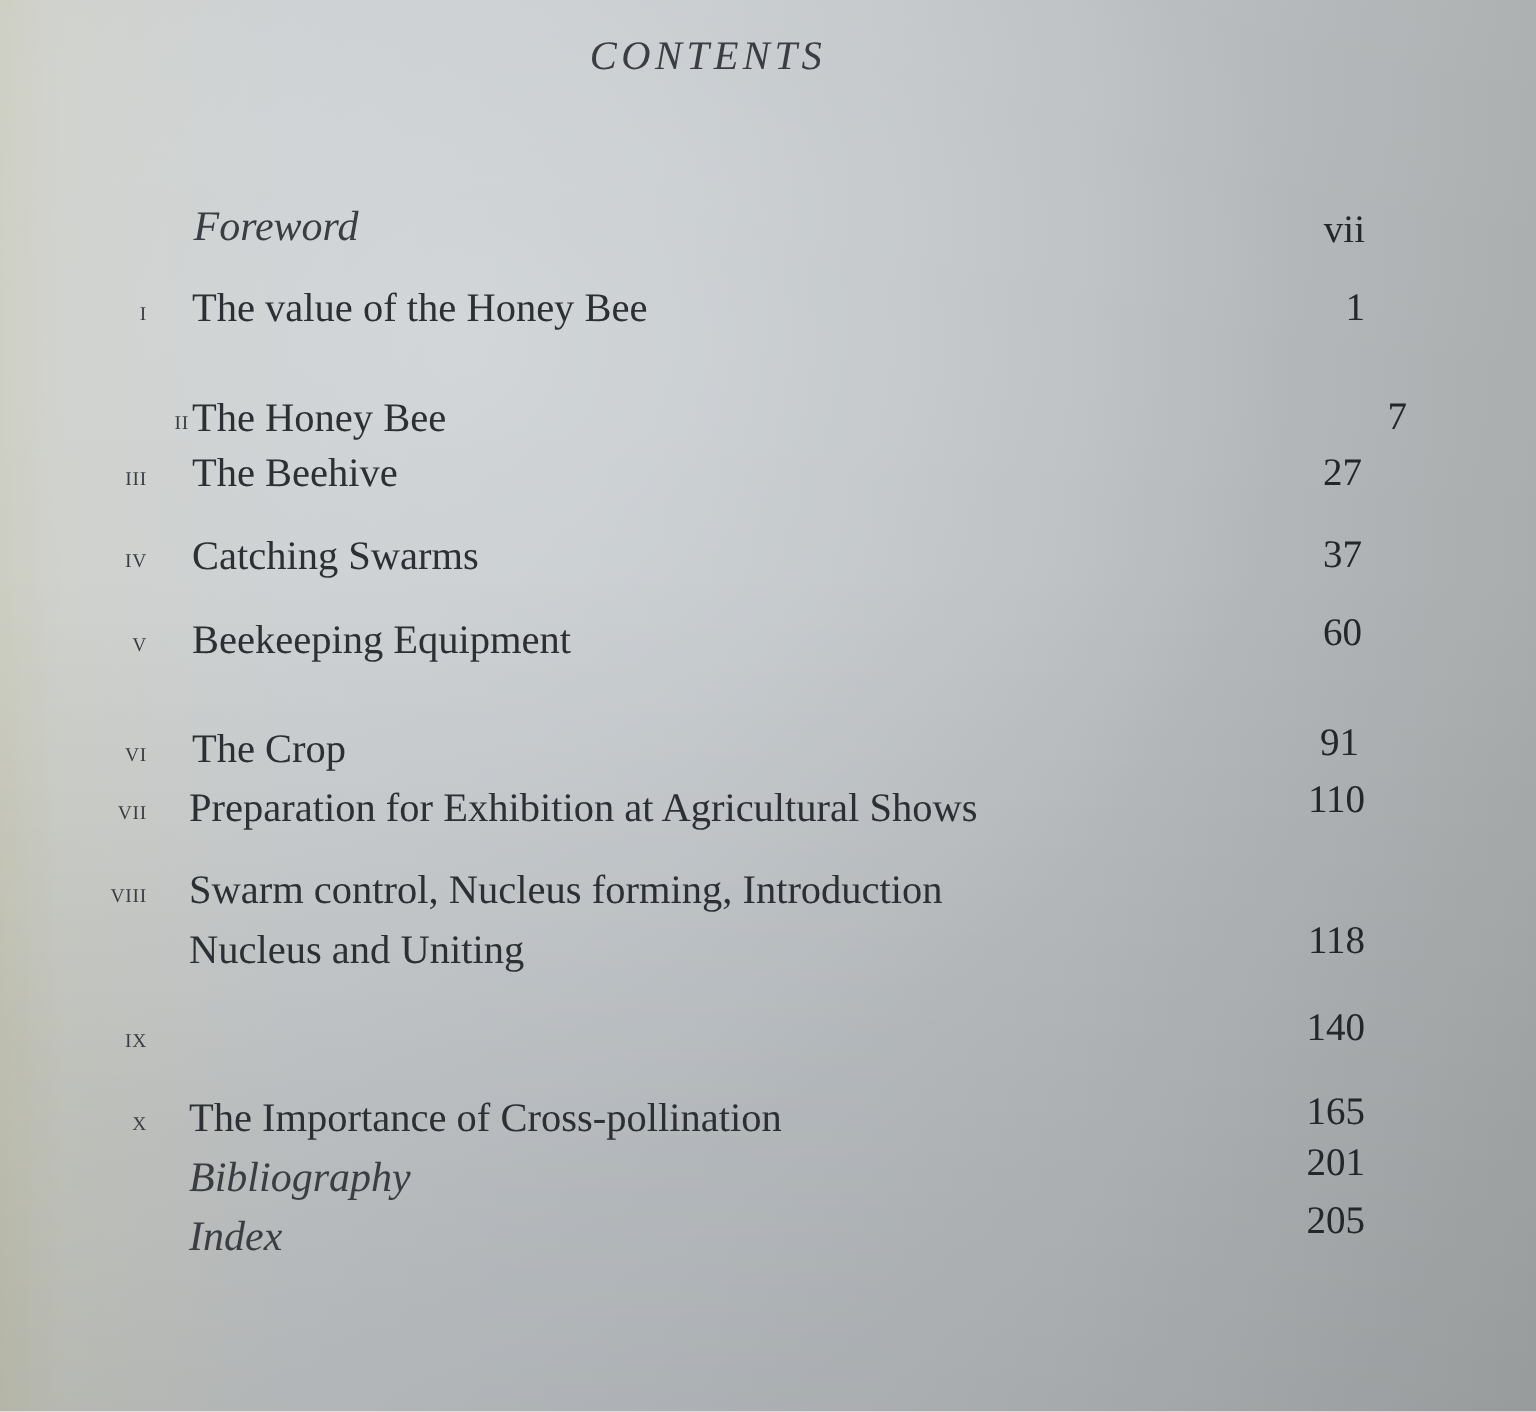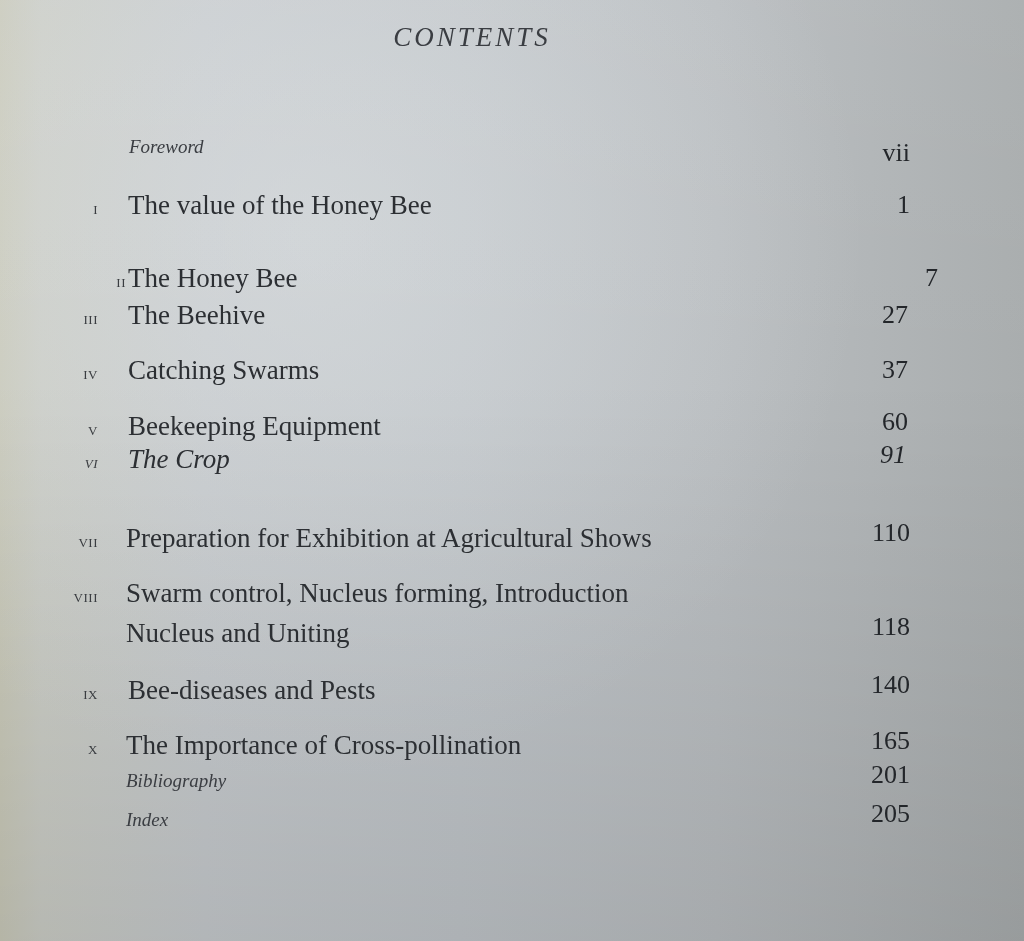--- a/index.html
+++ b/index.html
@@ -51,21 +51,21 @@
     }
     .title {
       position: absolute;
       left: 128px;
       font-size: 27px;
       white-space: nowrap;
       color: #2c2f33;
     }
     .title.italic {
       font-style: italic;
-      font-size: 19px;
+      font-size: 28px;
       color: #3a3d42;
     }
     .title2 {
       position: absolute;
       left: 126px;
       font-size: 27px;
       white-space: nowrap;
       color: #2c2f33;
     }
     .page {
@@ -113,42 +113,41 @@
     <span class="title">Catching Swarms</span>
     <span class="page" style="right:116px;">37</span>
   </div>
 
   <div class="toc-row" style="top:411px;">
     <span class="numeral" style="top:7px;">V</span>
     <span class="title">Beekeeping Equipment</span>
     <span class="page" style="top:-4px;right:116px;">60</span>
   </div>
 
-  <div class="toc-row" style="top:444px;font-style:italic;">
+  <div class="toc-row" style="top:484px;">
     <span class="numeral" style="top:7px;">VI</span>
     <span class="title">The Crop</span>
     <span class="page" style="top:-4px;right:118px;">91</span>
   </div>
 
   <div class="toc-row" style="top:523px;">
     <span class="numeral" style="top:7px;">VII</span>
     <span class="title" style="left:126px;">Preparation for Exhibition at Agricultural Shows</span>
     <span class="page" style="top:-5px;">110</span>
   </div>
 
   <div class="toc-row" style="top:578px;height:80px;">
     <span class="numeral" style="top:7px;">VIII</span>
     <span class="title" style="left:126px;">Swarm control, Nucleus forming, Introduction</span>
     <span class="title2" style="top:40px;">Nucleus and Uniting</span>
     <span class="page" style="top:34px;">118</span>
   </div>
 
   <div class="toc-row" style="top:675px;">
     <span class="numeral" style="top:7px;">IX</span>
-    <span class="title">Bee-diseases and Pests</span>
     <span class="page" style="top:-5px;margin-left:22px;">140</span>
   </div>
 
   <div class="toc-row" style="top:730px;">
     <span class="numeral" style="top:7px;">X</span>
     <span class="title" style="left:126px;">The Importance of Cross-pollination</span>
     <span class="page" style="top:-4px;">165</span>
   </div>
 
   <div class="toc-row" style="top:770px;">

